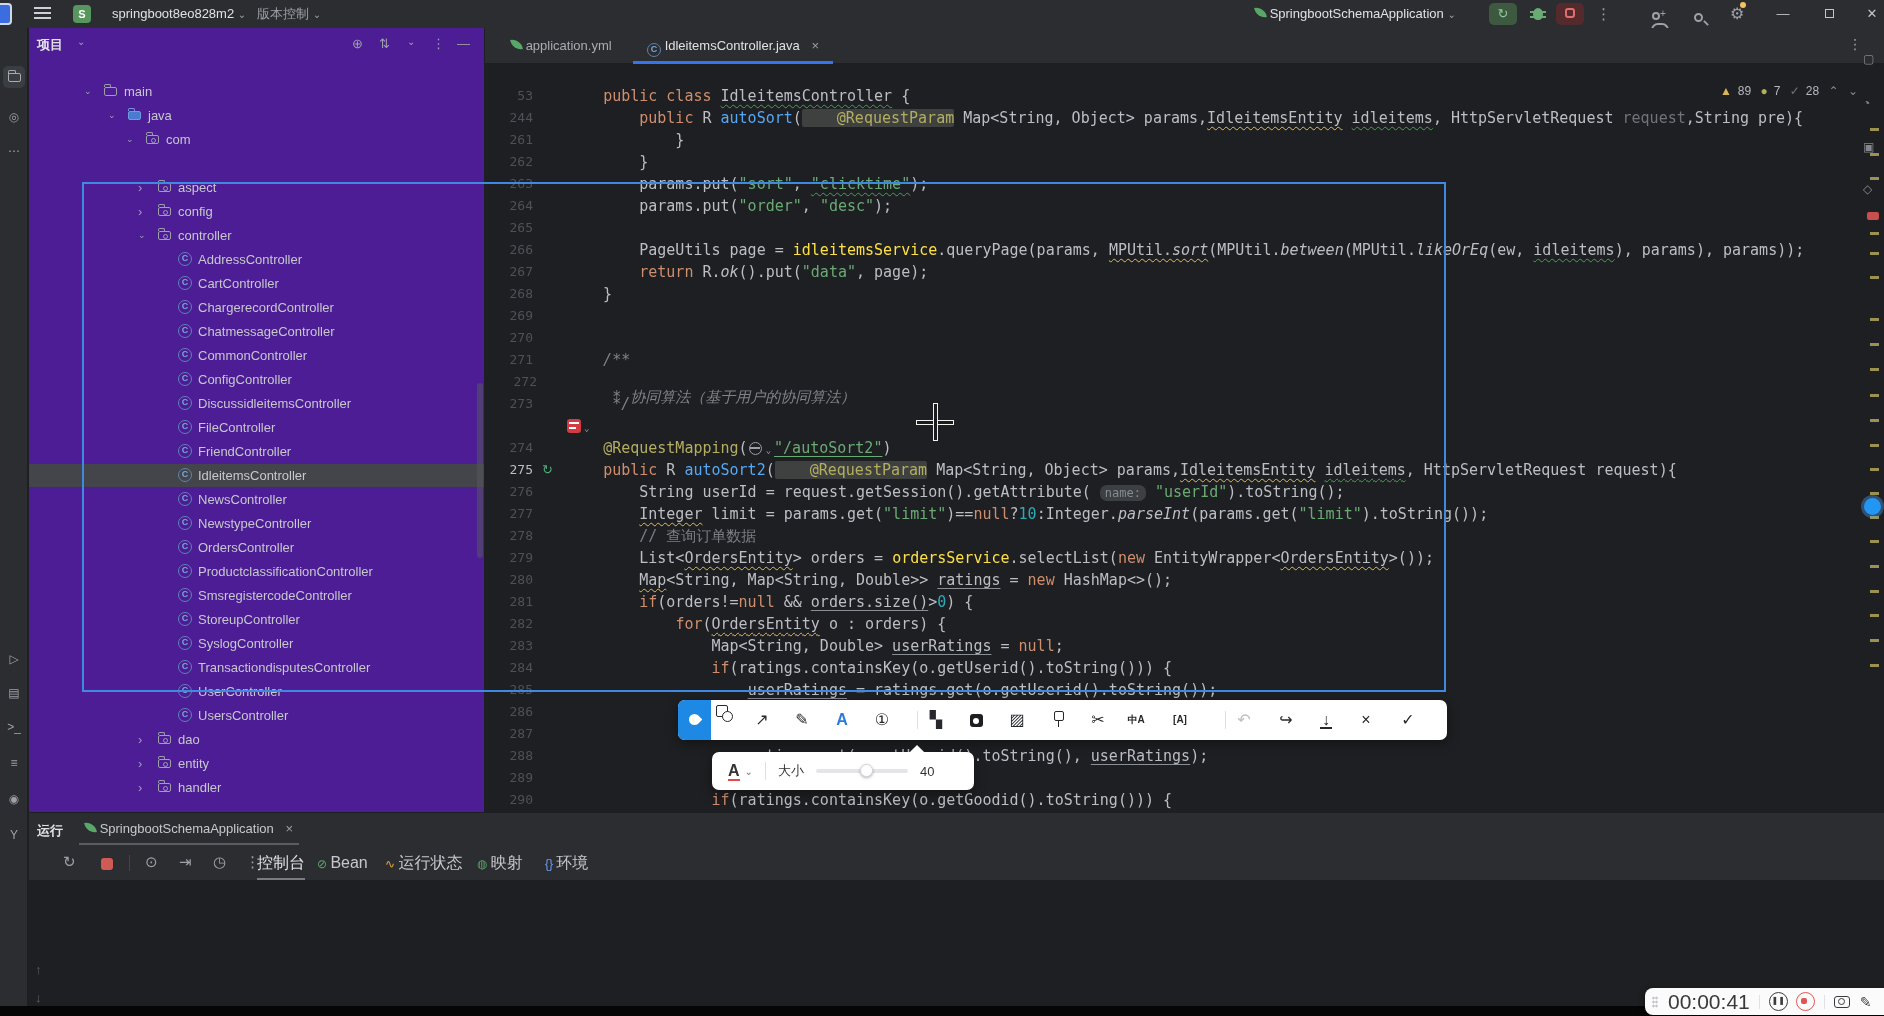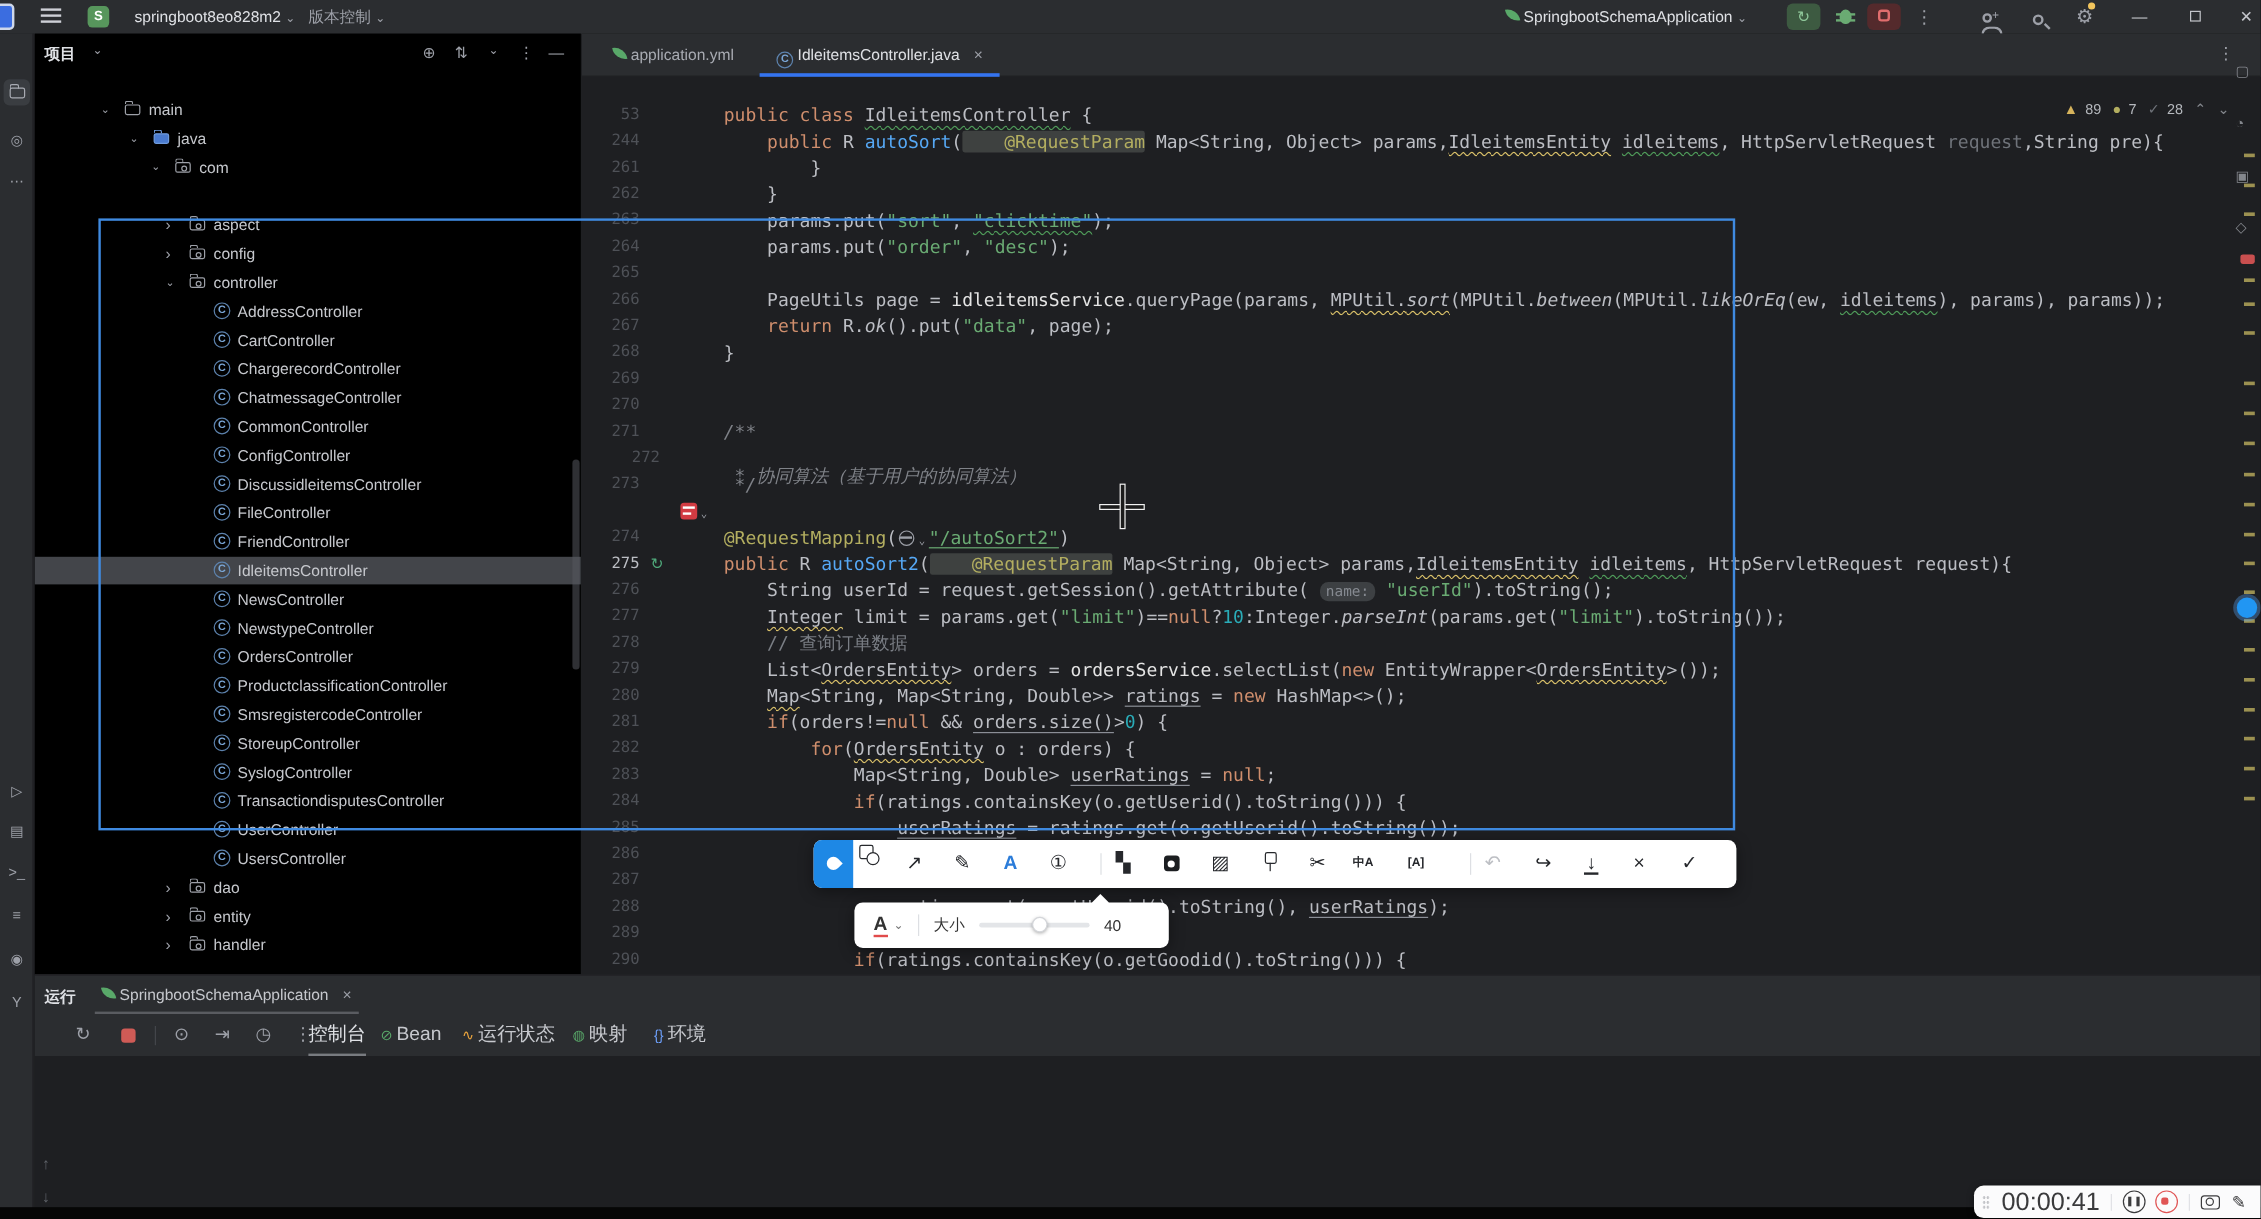--- a/index.html
+++ b/index.html
@@ -35,21 +35,21 @@
   .maxbox { display:inline-block; width:9px; height:9px; border:1.5px solid #c3c5ca; }
 
   
   .lstrip { position:absolute; left:0; top:28px; width:28px; height:988px; background:#2b2d30; border-right:1px solid #1e1f22; }
   .lstrip .tile { position:absolute; left:3px; width:22px; height:22px; border-radius:5px; text-align:center; line-height:22px; color:#9da0a8; font-size:12px; }
   .tile.active { background:#3a3d41; color:#dfe1e5; }
   .folder-ico { display:inline-block; width:13px; height:9px; border:1.5px solid #a8abb2; border-radius:2px; position:relative; top:1px; }
   .folder-ico:before { content:""; position:absolute; left:-1px; top:-4px; width:6px; height:3px; border:1.5px solid #a8abb2; border-bottom:none; border-radius:2px 2px 0 0; }
 
   
-  .pp { position:absolute; left:29px; top:28px; width:455px; height:784px; background:#000000; }
+  .pp { position:absolute; left:29px; top:28px; width:455px; height:784px; background:#4c1d95; }
   .pp-header { position:absolute; left:0; top:0; width:100%; height:34px; }
   .pp-title { position:absolute; left:8px; top:8px; font-size:13px; font-weight:bold; color:#dfe1e5; }
   .pp-hico { position:absolute; top:8px; color:#9da0a8; font-size:13px; }
   .tree-row { position:absolute; left:0; width:455px; height:23px; line-height:23px; font-size:13px; color:#c6c8cd; white-space:nowrap; }
   .tree-row.selected { background:#43454a; }
   .tr-arrow { position:absolute; color:#9da0a8; font-size:9px; top:0; }
   .tr-label { position:absolute; top:0; }
   .ico-class { position:absolute; top:4px; width:14px; height:14px; border:1.5px solid #5d83ae; border-radius:50%; color:#7ba7d7; font-size:9px; font-weight:bold; text-align:center; line-height:11px; }
   .ico-folder { position:absolute; top:7px; width:13px; height:9px; border:1.5px solid #9da0a8; border-radius:2px; }
   .ico-folder:before { content:""; position:absolute; left:-1.5px; top:-4px; width:5px; height:2px; border:1.5px solid #9da0a8; border-bottom:none; border-radius:2px 2px 0 0; }
@@ -70,21 +70,21 @@
   .insp { position:absolute; right:20px; top:56px; height:18px; font-size:12px; color:#b5b8bd; }
   .insp span { margin-right:6px; }
   
   .ln { position:absolute; width:48px; text-align:right; color:#4e5157; font:13px/22px "DejaVu Sans Mono", monospace; }
   .ln.cur { color:#bcbec4; }
   .gut-ico { position:absolute; color:#4fa87a; font-size:13px; line-height:22px; }
   .cl { position:absolute; height:22px; font:15px/22px "DejaVu Sans Mono", monospace; white-space:pre; color:#bcbec4; }
   .kw { color:#cf8e6d; } .str { color:#6aab73; } .num { color:#2aacb8; }
   .ann { color:#b3ae60; } .annhl { color:#b3ae60; background:#3e4140; border-radius:2px;padding-left:35px; }
   .cmt { color:#7a7e85; } .doc { color:#7f8288; font-style:italic; }
-  .mth { color:#56a8f5; } .fld { color:#e5e5e5; } .pl { color:#bcbec4; } .dim { color:#6f737a; }
+  .mth { color:#56a8f5; } .fld { color:#fde047; } .pl { color:#bcbec4; } .dim { color:#6f737a; }
   .it { font-style:italic; }
   .itw { font-style:italic; text-decoration:underline wavy #d8bf68 1px; text-underline-offset:3px; }
   .wgreen { text-decoration:underline wavy #4e9b59 1px; text-underline-offset:3px; }
   .wyellow { text-decoration:underline wavy #d8bf68 1px; text-underline-offset:3px; }
   .strw { color:#6aab73; text-decoration:underline wavy #4e9b59 1px; text-underline-offset:3px; }
   .ug { text-decoration:underline solid #8a8e96 1px; text-underline-offset:3px; }
   .ustr { color:#6aab73; text-decoration:underline solid #6aab73 1px; text-underline-offset:3px; }
   .inlay { background:#3d4043; color:#868a91; border-radius:7px; font-size:12px; padding:1px 5px; }
   .iglobe { display:inline-block; width:13px; height:13px; border:1.5px solid #9da0a8; border-radius:50%; position:relative; top:2px; margin:0 1px; }
   .iglobe:before { content:""; position:absolute; left:0; top:4px; width:10px; height:1.5px; background:#9da0a8; }
@@ -386,21 +386,21 @@
         <div class="ln" style="left: 0px; top: 211px;">266</div>
         <div class="cl" style="left: 82px; top: 211px;"><span class="pl">        PageUtils page = </span><span class="fld">idleitemsService</span><span class="pl">.queryPage(params, </span><span class="wyellow">MPUtil.</span><span class="itw">sort</span><span class="pl">(MPUtil.</span><span class="it">between</span><span class="pl">(MPUtil.</span><span class="it">likeOrEq</span><span class="pl">(ew, </span><span class="wgreen">idleitems</span><span class="pl">), params), params));</span></div>
         <div class="ln" style="left: 0px; top: 233px;">267</div>
         <div class="cl" style="left: 82px; top: 233px;"><span class="pl">        </span><span class="kw">return</span><span class="pl"> R.</span><span class="it">ok</span><span class="pl">().put(</span><span class="str">"data"</span><span class="pl">, page);</span></div>
         <div class="ln" style="left: 0px; top: 255px;">268</div>
         <div class="cl" style="left: 82px; top: 255px;"><span class="pl">    }</span></div>
         <div class="ln" style="left: 0px; top: 277px;">269</div>
         <div class="ln" style="left: 0px; top: 299px;">270</div>
         <div class="ln" style="left: 0px; top: 321px;">271</div>
         <div class="cl" style="left: 82px; top: 321px;"><span class="doc">    /**</span></div>
-        <div class="ln" style="left: 17px; top: 343px; padding-left: 24px;">272</div>
+        <div class="ln" style="left: 4px; top: 343px; padding-left: 24px;">272</div>
         <div class="cl" style="left: 82px; top: 358px;"><span class="doc">     * 协同算法（基于用户的协同算法）</span></div>
         <div class="ln" style="left: 0px; top: 365px;">273</div>
         <div class="cl" style="left: 82px; top: 365px;"><span class="doc">     */</span></div>
         <div class="cl" style="left: 82px; top: 387px;"><span class="ibadge"></span><span class="chvs">⌄</span></div>
         <div class="ln" style="left: 0px; top: 409px;">274</div>
         <div class="cl" style="left: 82px; top: 409px;"><span class="pl">    </span><span class="ann">@RequestMapping</span><span class="pl">(</span><span class="iglobe"></span><span class="chvs">⌄</span><span class="ustr">"/autoSort2"</span><span class="pl">)</span></div>
         <div class="ln cur" style="left: 0px; top: 431px;">275</div>
         <div class="gut-ico" style="left: 57px; top: 431px;">↻</div>
         <div class="cl" style="left: 82px; top: 431px;"><span class="pl">    </span><span class="kw">public </span><span class="pl">R </span><span class="mth">autoSort2</span><span class="pl">(</span><span class="annhl">@RequestParam</span><span class="pl"> Map&lt;String, Object&gt; params,</span><span class="wyellow">IdleitemsEntity</span><span class="pl"> </span><span class="wgreen">idleitems</span><span class="pl">, HttpServletRequest request){</span></div>
         <div class="ln" style="left: 0px; top: 453px;">276</div>

